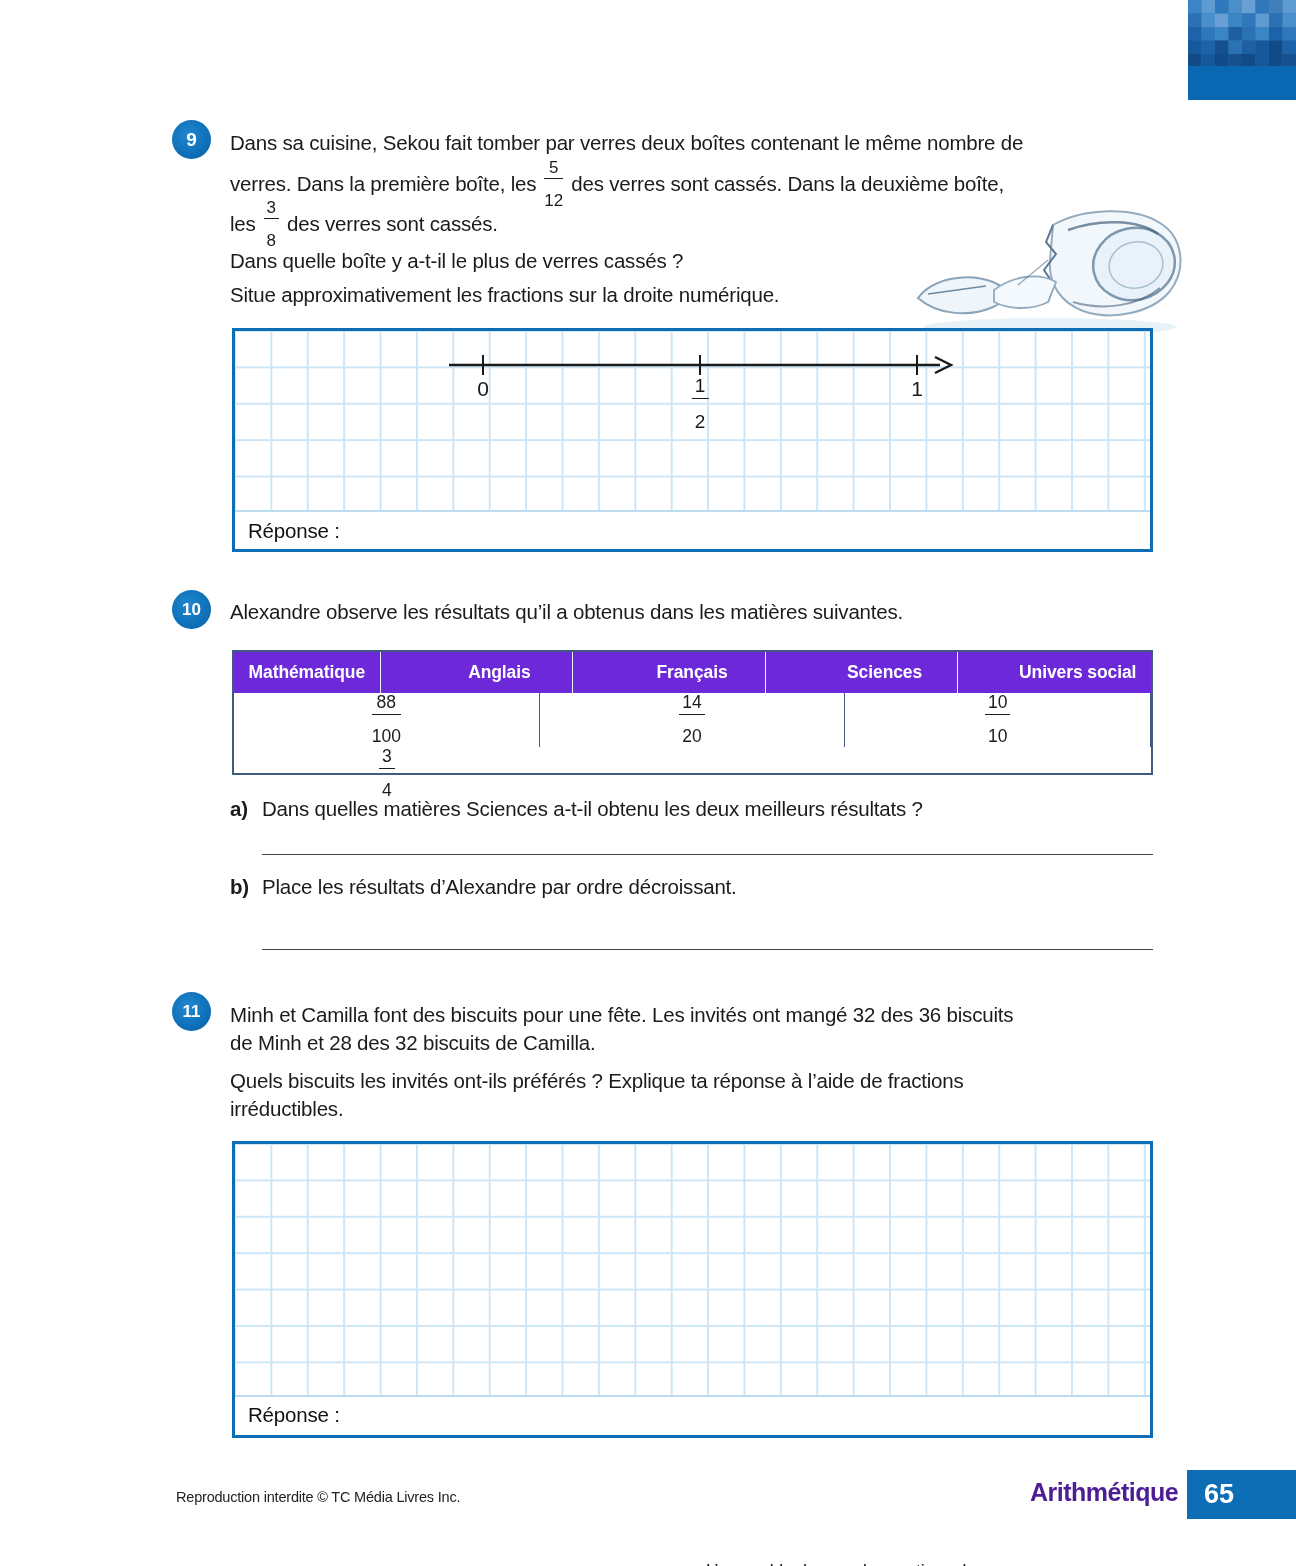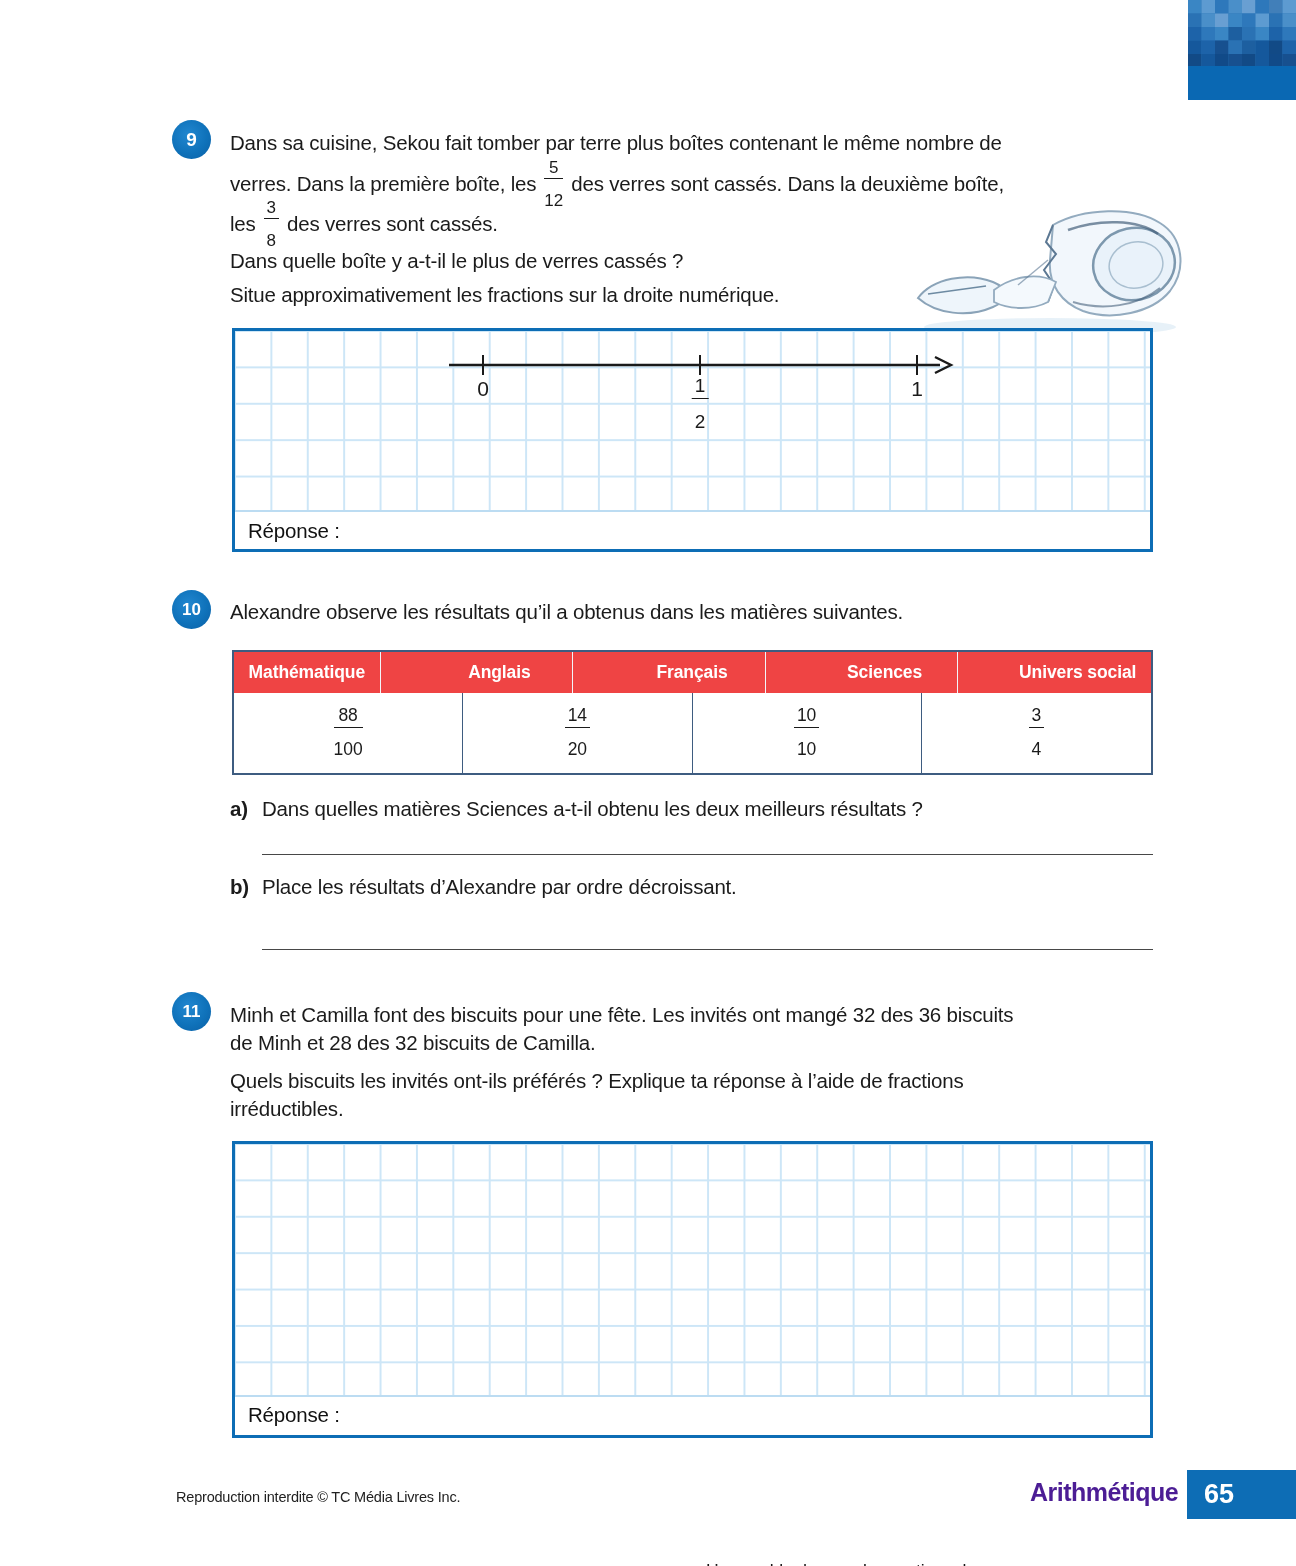--- a/index.html
+++ b/index.html
@@ -47,25 +47,25 @@
     font-size:20.5px; color:#111;
   }
 
   
   .nl-svg { position:absolute; left:0; top:0; pointer-events:none; }
   .nl-label { position:absolute; transform:translateX(-50%); font-size:21px; color:#1a1a1a; letter-spacing:0; }
   .nl-frac { position:absolute; transform:translateX(-50%); font-size:19px; }
 
   
   .rtable { position:absolute; left:232px; top:650px; width:921px; border:2px solid #3e5c80; }
-  .thead { display:grid; grid-template-columns:repeat(5,1fr); background:#ef4444; height:41px;gap:46px; }
+  .thead { display:grid; grid-template-columns:repeat(5,1fr); background:#6d28d9; height:41px;gap:46px; }
   .th { color:#fff; font-weight:bold; font-size:17.5px; display:flex; align-items:center;
         justify-content:center; border-right:1.5px solid #f2f5f9; letter-spacing:-0.1px; }
   .th:last-child { border-right:none; }
-  .tbody { display:grid; grid-template-columns:repeat(4,1fr); height:80px; background:#fff; }
+  .tbody { display:grid; grid-template-columns:repeat(3,1fr); height:80px; background:#fff; }
   .td { display:flex; align-items:center; justify-content:center; border-right:1.6px solid #3e5c80; }
   .td:last-child { border-right:none; }
 
   .sub-label { position:absolute; left:230px; font-weight:bold; font-size:20.5px; }
   .sub-text  { position:absolute; left:262px; font-size:20.5px; white-space:nowrap; }
   .answer-line { position:absolute; left:262px; width:891px; border-top:1.6px solid #474747; }
 
   
   .footer-left   { position:absolute; left:176px; top:1489px; font-size:14.5px; color:#222; }
   .footer-center { position:absolute; left:706px; top:1561px; font-size:17.5px; color:#161616; }
@@ -123,21 +123,21 @@
       <rect x="40.5" y="54" width="13.5" height="12" fill="#17508f"></rect>
       <rect x="54" y="54" width="13.5" height="12" fill="#124a86"></rect>
       <rect x="67.5" y="54" width="13.5" height="12" fill="#15589c"></rect>
       <rect x="81" y="54" width="13.5" height="12" fill="#114a88"></rect>
       <rect x="94.5" y="54" width="13.5" height="12" fill="#17508f"></rect>
     <rect x="0" y="66" width="108" height="34" fill="#0a68b3"></rect>
   </svg>
 
   <div class="badge" style="top:120px">9</div>
 
-  <div class="body-text" style="top:129px">Dans sa cuisine, Sekou fait tomber par terre plus boîtes contenant le même nombre de</div>
+  <div class="body-text" style="top:129px">Dans sa cuisine, Sekou fait tomber par verres deux boîtes contenant le même nombre de</div>
 
   <div class="body-text flex-line" style="top:158px">
     <span>verres. Dans la première boîte, les</span>
     <span class="frac">
       <span class="fnum">5</span>
       <span class="fden">12</span>
     </span>
     <span>des verres sont cassés. Dans la deuxième boîte,</span>
   </div>
 

